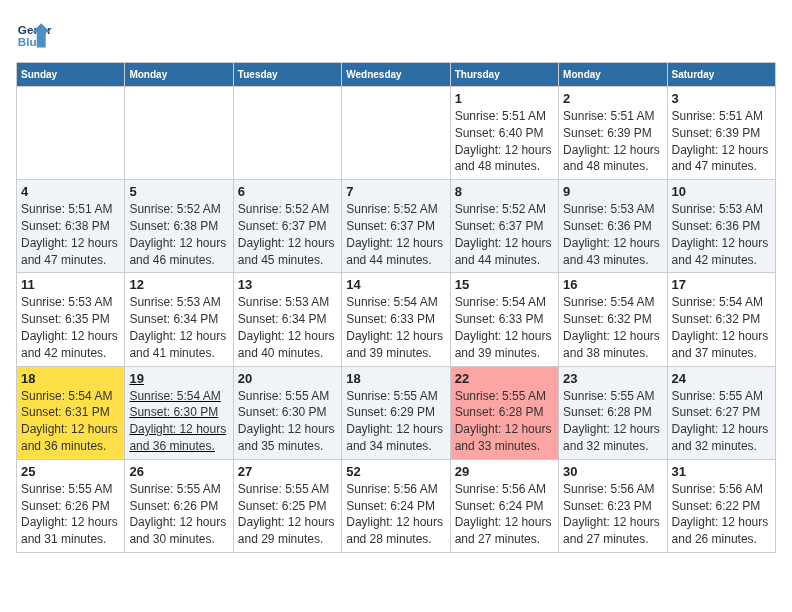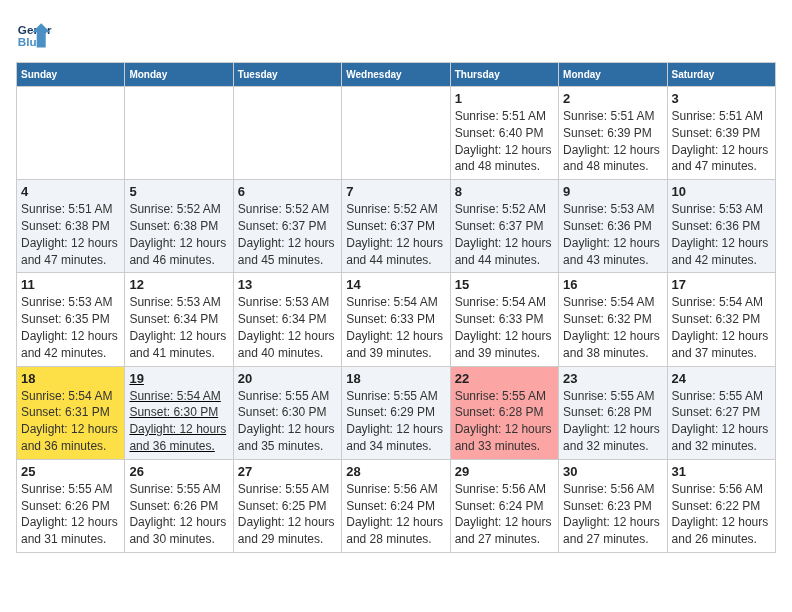--- a/index.html
+++ b/index.html
@@ -302,21 +302,21 @@
 and 30 minutes.</div>
         </td>
         <td>
           <div class="day-number">27</div>
           <div class="day-info" style="white-space: pre-line;">Sunrise: 5:55 AM
 Sunset: 6:25 PM
 Daylight: 12 hours
 and 29 minutes.</div>
         </td>
         <td>
-          <div class="day-number">28</div>
+          <div class="day-number">52</div>
           <div class="day-info" style="white-space: pre-line;">Sunrise: 5:56 AM
 Sunset: 6:24 PM
 Daylight: 12 hours
 and 28 minutes.</div>
         </td>
         <td>
           <div class="day-number">29</div>
           <div class="day-info" style="white-space: pre-line;">Sunrise: 5:56 AM
 Sunset: 6:24 PM
 Daylight: 12 hours

